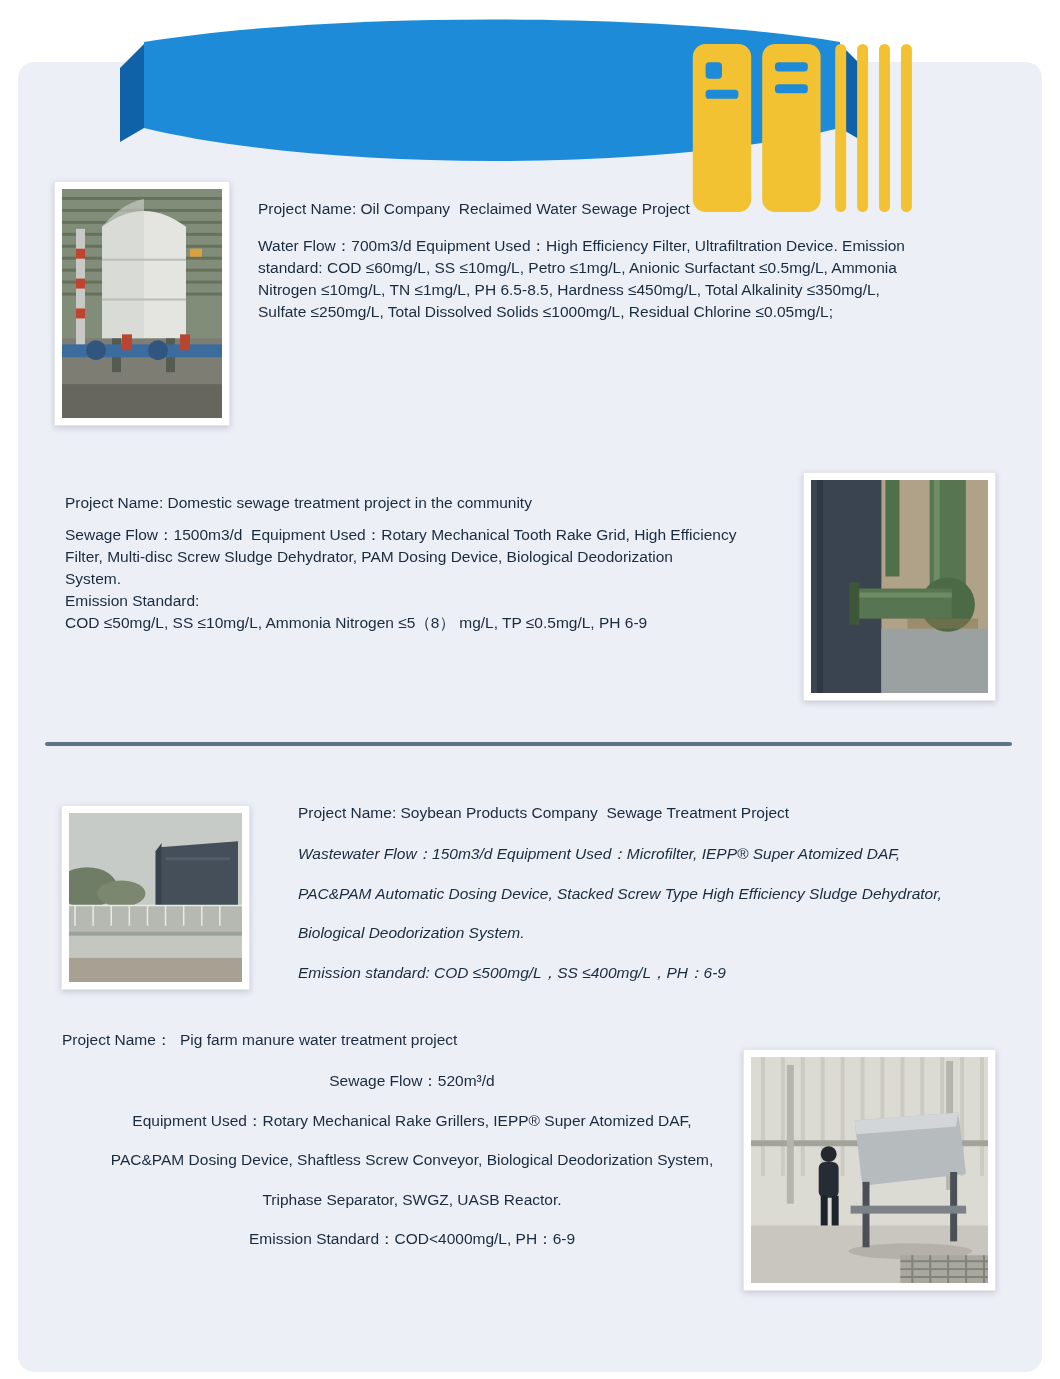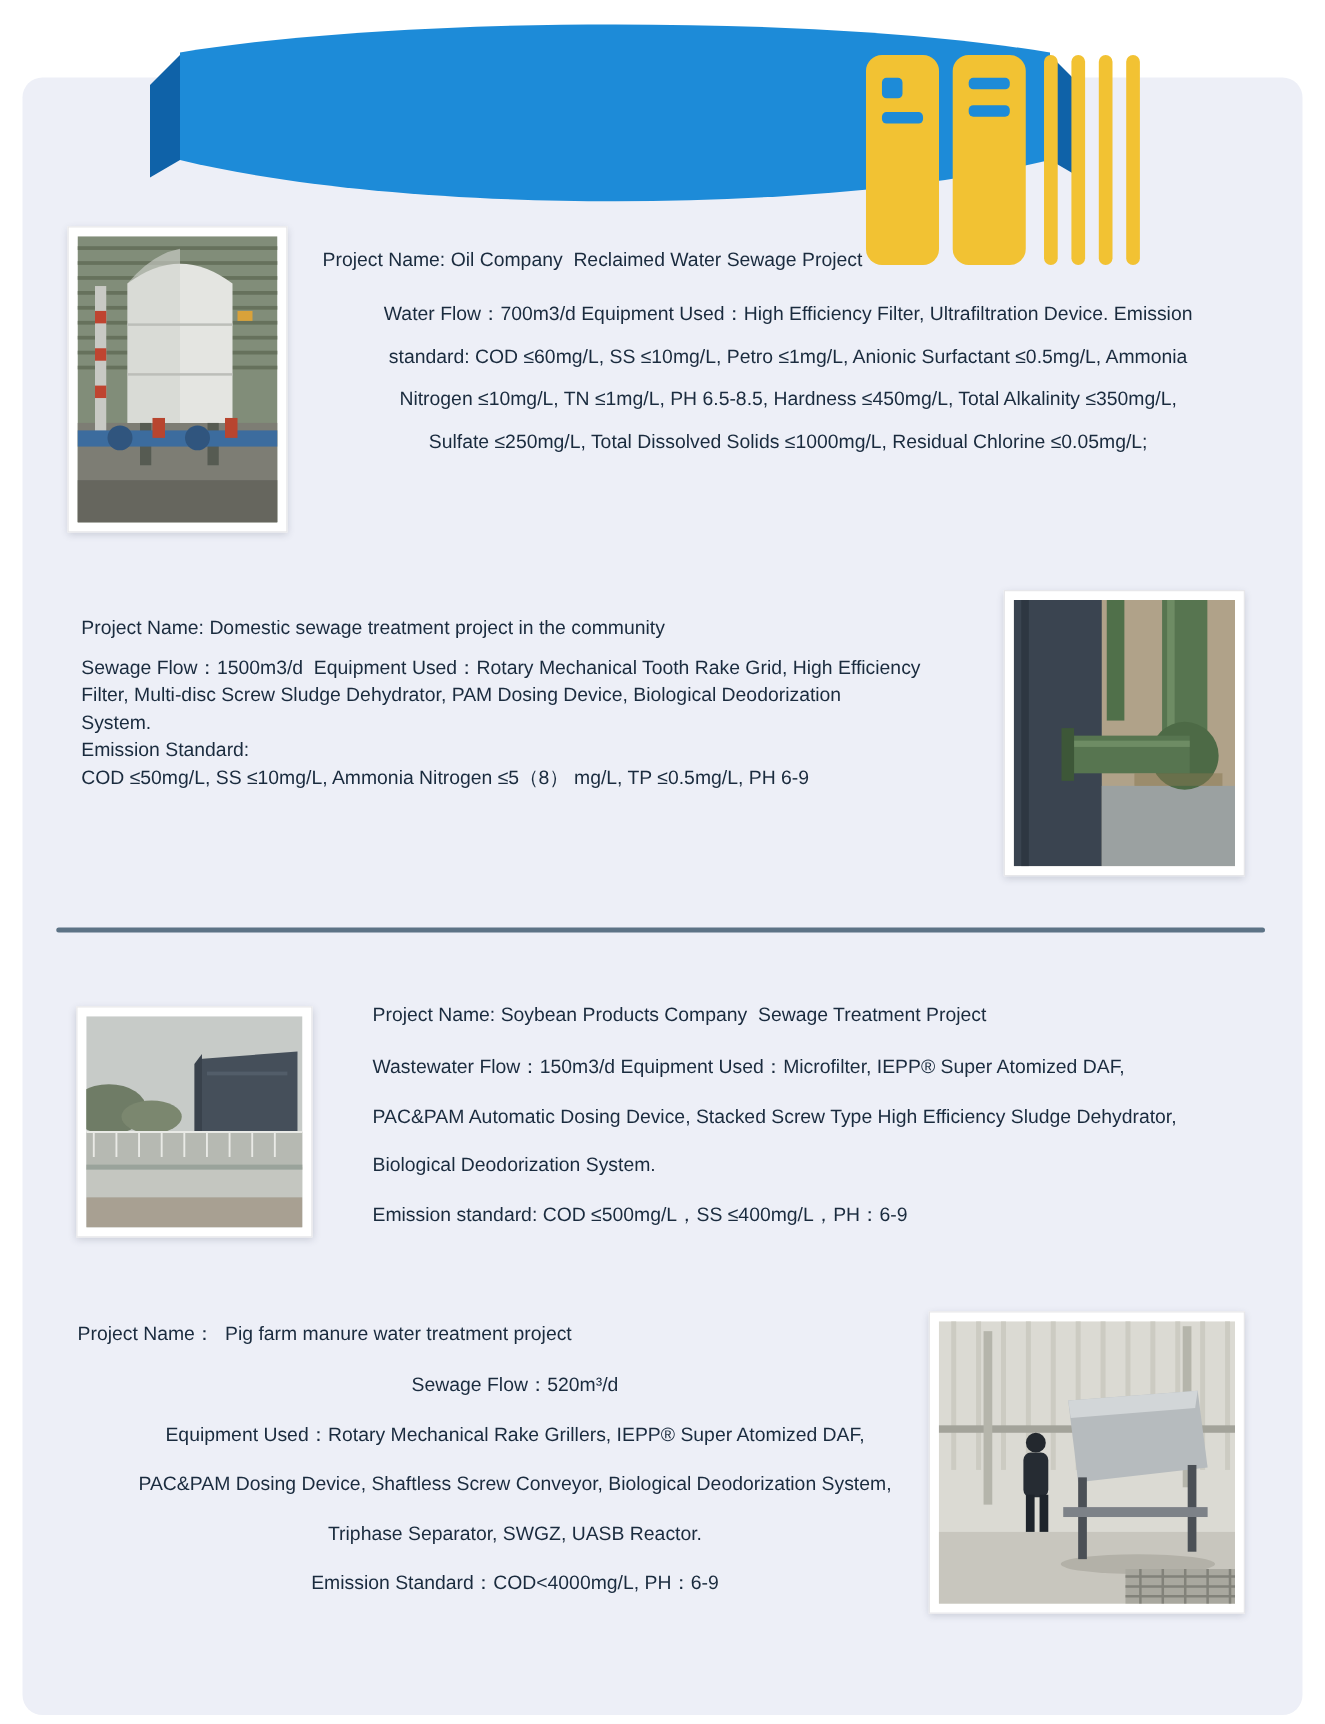--- a/index.html
+++ b/index.html
@@ -25,37 +25,37 @@
     border:1px solid #e7e7ea; box-shadow:0 2px 6px rgba(60,70,90,.22); z-index:2;
   }
   .frame svg{ display:block; width:100%; height:100%; }
 
   .ptext{ position:absolute; z-index:2; }
   .pname{ font-size:15.5px; line-height:24px; white-space:pre; }
   .pbody{ font-size:15.5px; white-space:pre; margin-top:12px; }
 
   .f1{ left:54px;  top:181px;  width:176px; height:245px; }
   .s1t{ left:258px; top:197px; width:745px; }
-  .s1t .pbody{ line-height:34px; margin-top:14px;text-align:center; }
+  .s1t .pbody{ line-height:22px; margin-top:14px; }
 
   .f2{ left:803px; top:472px;  width:193px; height:229px; }
   .s2t{ left:65px; top:491px;  width:740px; }
   .s2t .pbody{ line-height:22px; margin-top:9px; }
 
   .divider{
     position:absolute; left:45px; top:742px; width:967px; height:4px;
     background:var(--divider); border-radius:2px; z-index:2;
   }
 
   .f3{ left:61px;  top:805px;  width:189px; height:185px; }
   .s3t{ left:298px; top:801px; width:722px; }
-  .s3t .pbody{ line-height:39.5px; margin-top:9px; }
+  .s3t .pbody{ line-height:39.5px; margin-top:9px;font-style:italic; }
 
   .f4{ left:743px; top:1049px; width:253px; height:242px; }
-  .s4t{ left:62px; top:1056px; width:700px; }
+  .s4t{ left:62px; top:1028px; width:700px; }
   .s4t .pbody{ line-height:39.5px; margin-top:9px;text-align:center; }
 </style>
 </head>
 <body>
 
 <div class="sheet"></div>
 
 <div class="ribbon">
   <svg viewBox="0 0 752 168" preserveAspectRatio="none">
     <polygon points="28,40 4,64 4,138 28,124" style="fill:var(--ribbon-dark)"></polygon>

